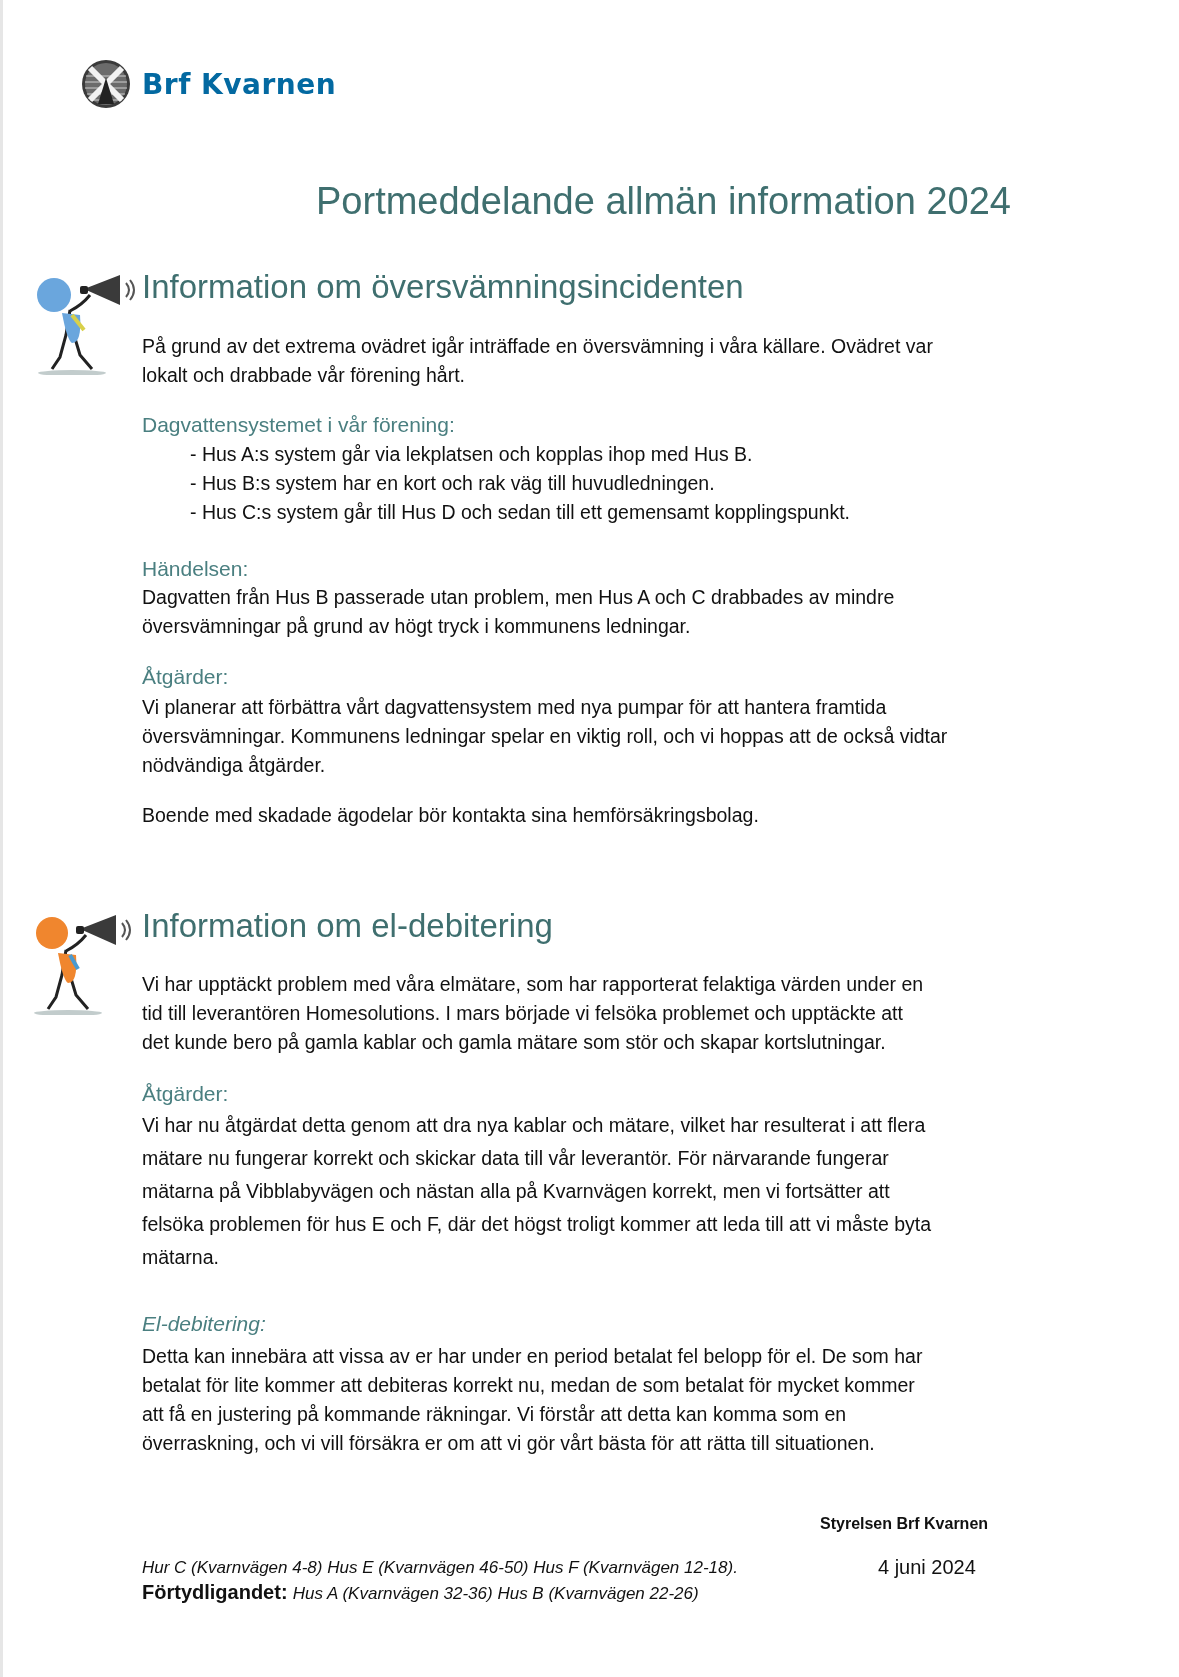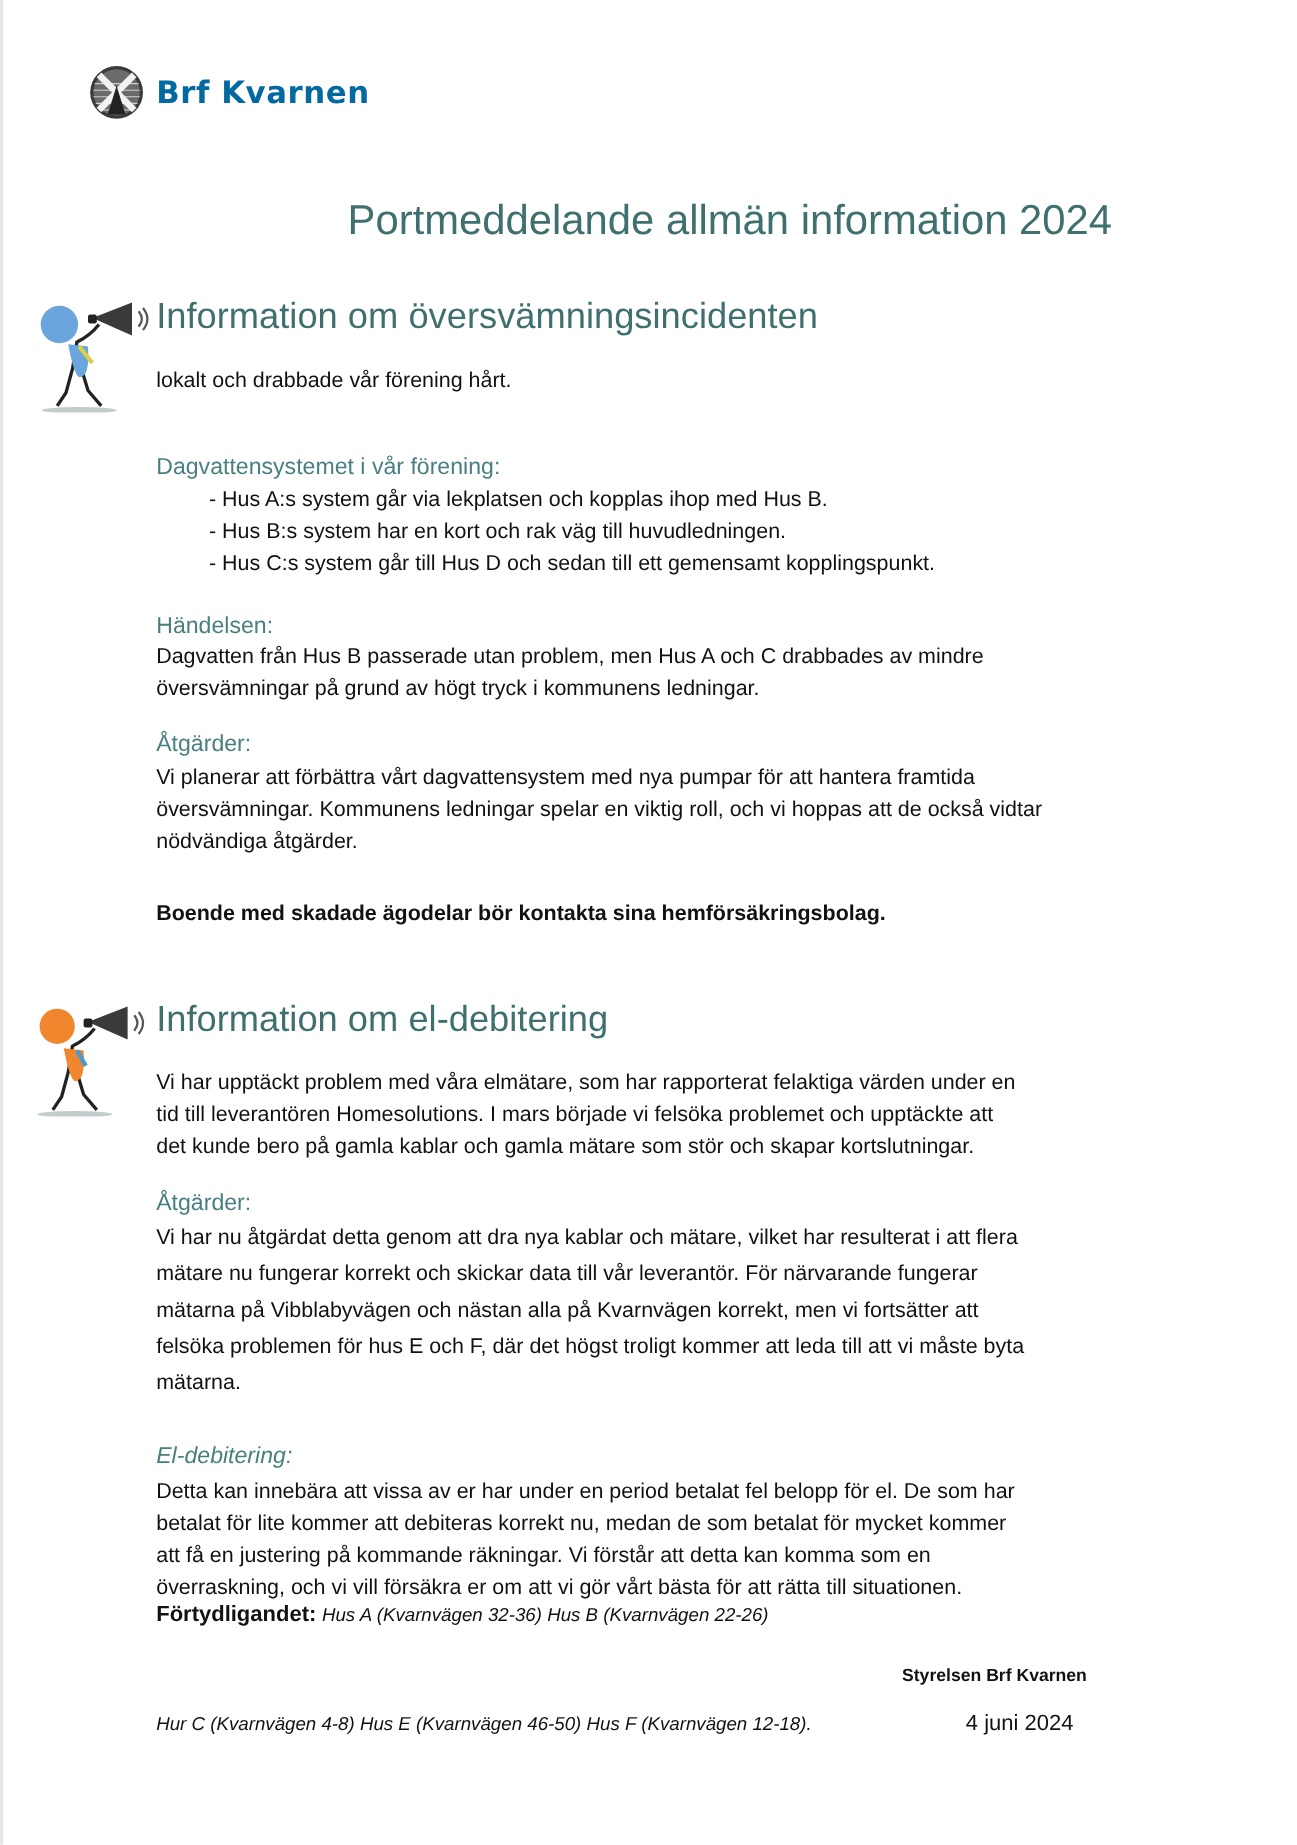--- a/index.html
+++ b/index.html
@@ -23,24 +23,24 @@
     position: absolute; left: 142px; font-size: 33px; color: #3f6f6f; white-space: nowrap;
   }
   .sub-heading {
     position: absolute; left: 142px; font-size: 21px; color: #4a7f80; white-space: nowrap;
   }
   .para {
     position: absolute; left: 142px; width: 900px; font-size: 19.5px; line-height: 29px; color: #111;
     font-family: "Liberation Sans", sans-serif;
   }
   .para.loose { line-height: 33px; }
-  .para.bold { font-weight: bold; margin-top: 15px; }
+  .para.bold { font-weight: normal; }
   .para .line { display: block; white-space: nowrap; }
   .footer-left {
-    position: absolute; left: 142px; top: 1457px; font-size: 18.5px;
+    position: absolute; left: 142px; top: 1581px; font-size: 18.5px;
   }
   .footer-left b { font-size: 20px; }
   .footer-left i { font-size: 17px; }
   .footer-left2 { position: absolute; left: 142px; top: 1558px; font-size: 17px; font-style: italic; white-space: nowrap; }
   .footer-right-1 { position: absolute; left: 820px; top: 1515px; font-size: 16px; font-weight: bold; white-space: nowrap; }
   .footer-right-2 { position: absolute; left: 878px; top: 1556px; font-size: 20px; white-space: nowrap; }
 </style>
 </head>
 <body>
 
@@ -74,20 +74,21 @@
   <path d="M50 50 L62 65" stroke="#d8d04a" stroke-width="4"></path>
   <path d="M48 46 Q60 40 68 30" stroke="#222" stroke-width="3" fill="none"></path>
   <circle cx="32" cy="30" r="17" fill="#6aa6dd"></circle>
   <polygon points="62,24 98,10 98,40" fill="#3a3a3a"></polygon>
   <rect x="58" y="21" width="8" height="8" rx="2" fill="#222"></rect>
   <path d="M104 18 Q110 25 104 32" stroke="#555" stroke-width="2" fill="none"></path>
   <path d="M108 15 Q116 25 108 35" stroke="#555" stroke-width="2" fill="none"></path>
 </svg>
 <div class="section-heading" style="top:268px;">Information om översvämningsincidenten</div>
 <div class="para" style="top:332px;">
+  <span class="line">På grund av det extrema ovädret igår inträffade en översvämning i våra källare. Ovädret var</span>
   <span class="line">lokalt och drabbade vår förening hårt.</span>
 </div>
 
 <div class="sub-heading" style="top:413px;">Dagvattensystemet i vår förening:</div>
 <div class="para" style="top:440px;margin-left:48px;">
   <span class="line">- Hus A:s system går via lekplatsen och kopplas ihop med Hus B.</span>
   <span class="line">- Hus B:s system har en kort och rak väg till huvudledningen.</span>
   <span class="line">- Hus C:s system går till Hus D och sedan till ett gemensamt kopplingspunkt.</span>
 </div>
 

